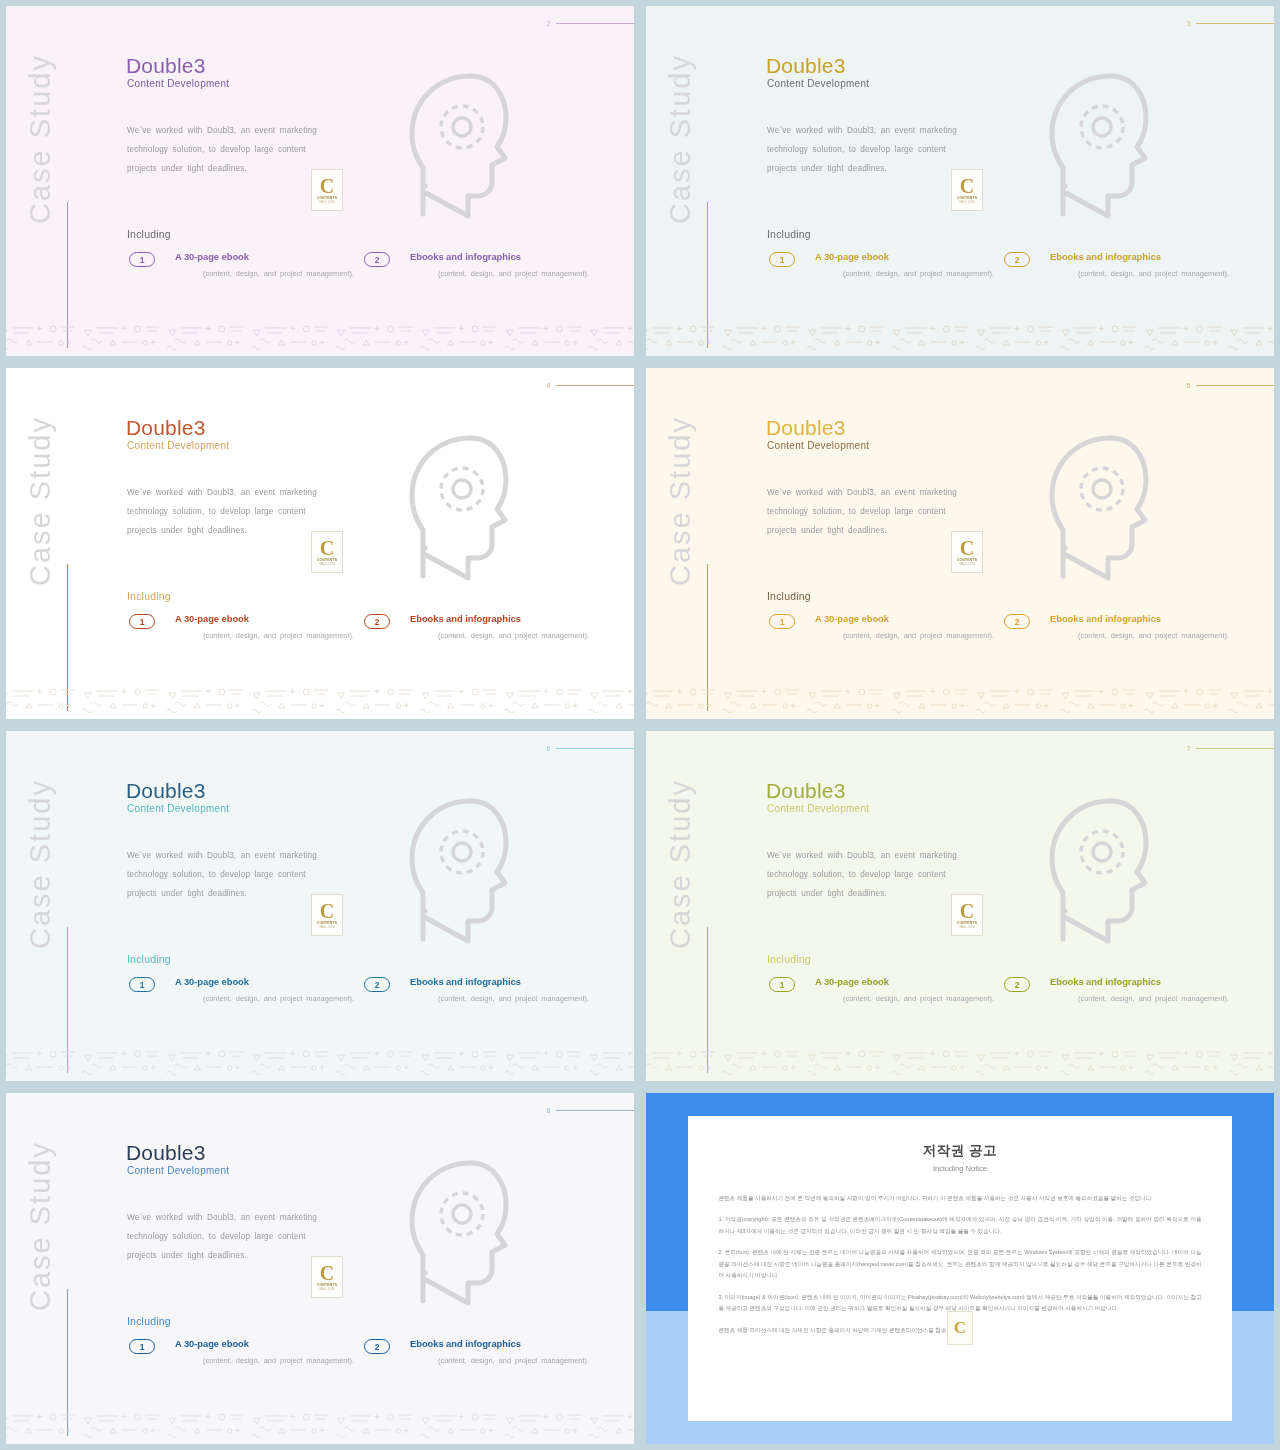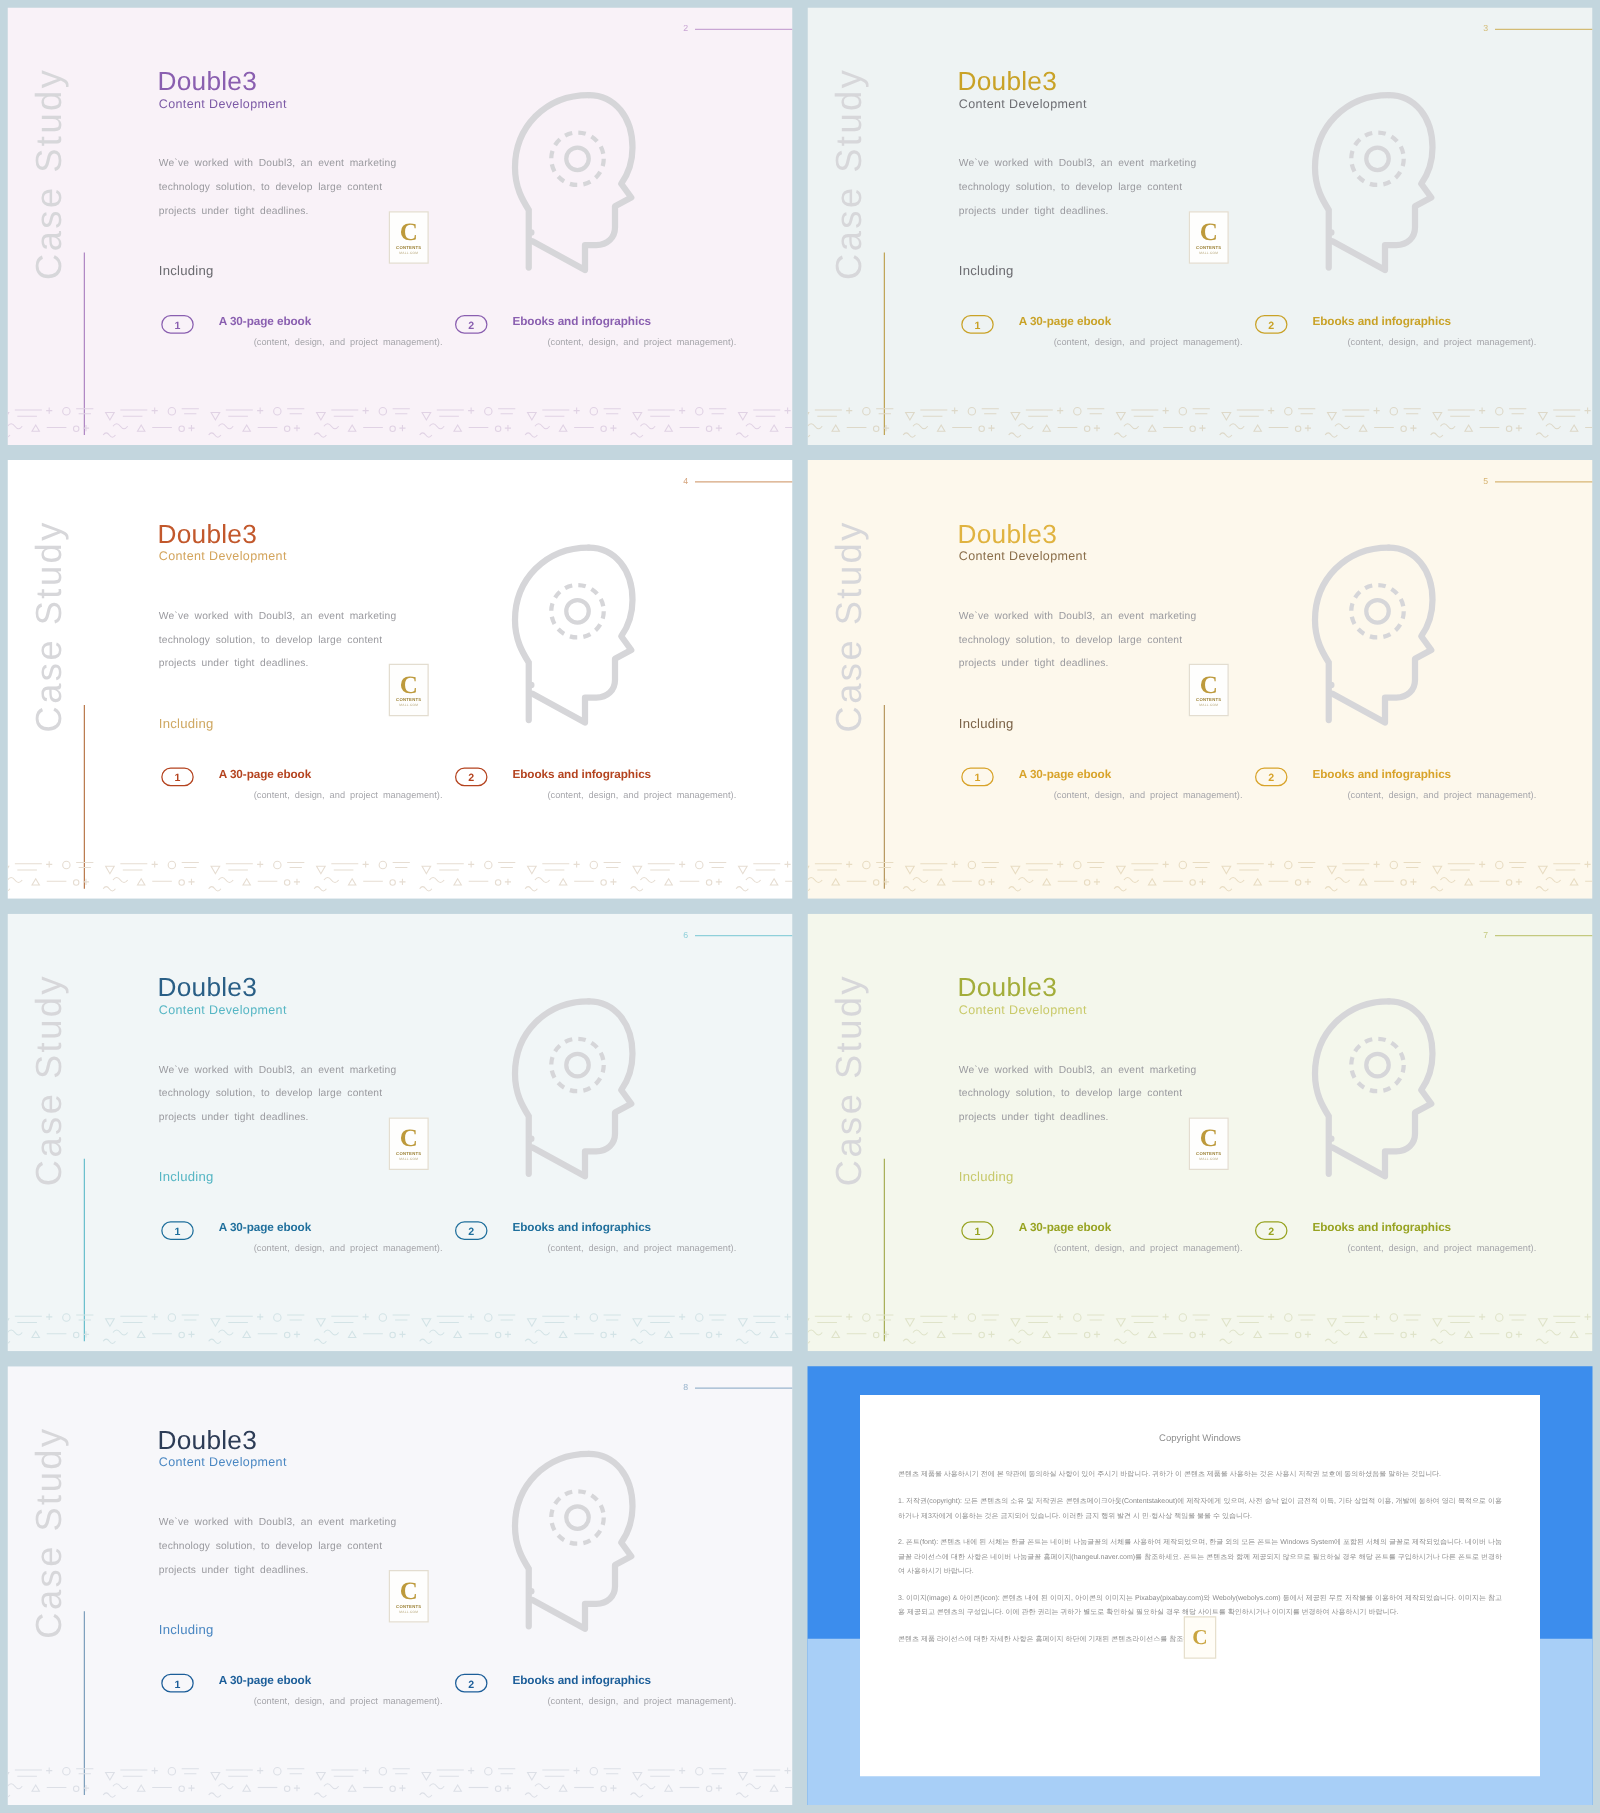--- a/index.html
+++ b/index.html
@@ -86,21 +86,21 @@
   }
   .body-copy {
     position: absolute; left: 121px; top: 115px;
     width: 190px;
     font-size: 8.2px; line-height: 19px;
     color: #9a9a9f;
     letter-spacing: .15px;
     word-spacing: 2px;
   }
   .including {
-    position: absolute; left: 121px; top: 205px;
+    position: absolute; left: 121px; top: 222px;
     font-size: 10.5px; letter-spacing: .2px;
   }
 
   
   .items { position: absolute; left: 123px; top: 245px; width: 470px; display: flex; gap: 0; }
   .item { width: 240px; position: relative; padding-left: 46px; }
   .badge {
     position: absolute; left: 0; top: 1px;
     width: 26px; height: 15px;
     border-radius: 9px;
@@ -1295,21 +1295,22 @@
               <path d="M752 26 v5 M749.5 28.5 h5" stroke="#dcdfe6" stroke-width=".9"></path>
               <path d="M680 34 q2.5 -3.5 5 0 q2.5 3.5 5 0" stroke="#dcdfe6" stroke-width=".9" fill="none"></path>
             </svg>
           </div>
       </div>
     </div>
   </div>
 <div class="cell">
   <div class="cr-outer">
     <div class="cr-paper">
-      <div class="cr-subtitle">Copyright Windows</div>
+      <div class="cr-title">저작권 공고</div>
+      <div class="cr-subtitle">Including Notice</div>
       <div class="cr-body">
         <p class="cr-para">콘텐츠 제품을 사용하시기 전에 본 약관에 동의하실 사항이 있어 주시기 바랍니다. 귀하가 이 콘텐츠 제품을 사용하는 것은 사용시 저작권 보호에 동의하셨음을 말하는 것입니다.</p>
             <p class="cr-para">1. 저작권(copyright): 모든 콘텐츠의 소유 및 저작권은 콘텐츠메이크아웃(Contentstakeout)에 제작자에게 있으며, 사전 승낙 없이 금전적 이득, 기타 상업적 이용, 개발에 응하여 영리 목적으로 이용하거나 제3자에게 이용하는 것은 금지되어 있습니다. 이러한 금지 행위 발견 시 민·형사상 책임을 물을 수 있습니다.</p>
             <p class="cr-para">2. 폰트(font): 콘텐츠 내에 된 서체는 한글 폰트는 네이버 나눔글꼴의 서체를 사용하여 제작되었으며, 한글 외의 모든 폰트는 Windows System에 포함된 서체의 글꼴로 제작되었습니다. 네이버 나눔글꼴 라이선스에 대한 사항은 네이버 나눔글꼴 홈페이지(hangeul.naver.com)를 참조하세요. 폰트는 콘텐츠와 함께 제공되지 않으므로 필요하실 경우 해당 폰트를 구입하시거나 다른 폰트로 변경하여 사용하시기 바랍니다.</p>
             <p class="cr-para">3. 이미지(image) &amp; 아이콘(icon): 콘텐츠 내에 된 이미지, 아이콘의 이미지는 Pixabay(pixabay.com)와 Weboly(webolys.com) 등에서 제공된 무료 저작물을 이용하여 제작되었습니다. 이미지는 참고용 제공되고 콘텐츠의 구성입니다. 이에 관한 권리는 귀하가 별도로 확인하실 필요하실 경우 해당 사이트를 확인하시거나 이미지를 변경하여 사용하시기 바랍니다.</p>
             <p class="cr-para">콘텐츠 제품 라이선스에 대한 자세한 사항은 홈페이지 하단에 기재된 콘텐츠라이선스를 참조하세요.</p>
         <div class="cr-watermark">C</div>
       </div>
     </div>
   </div>

